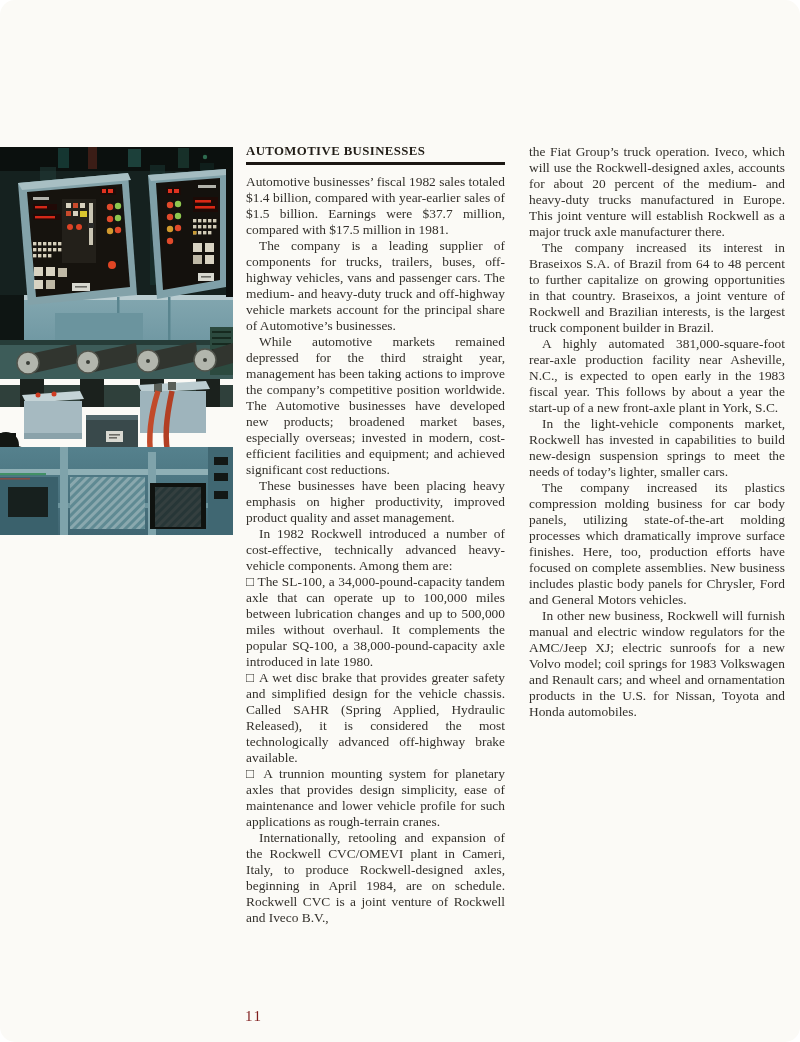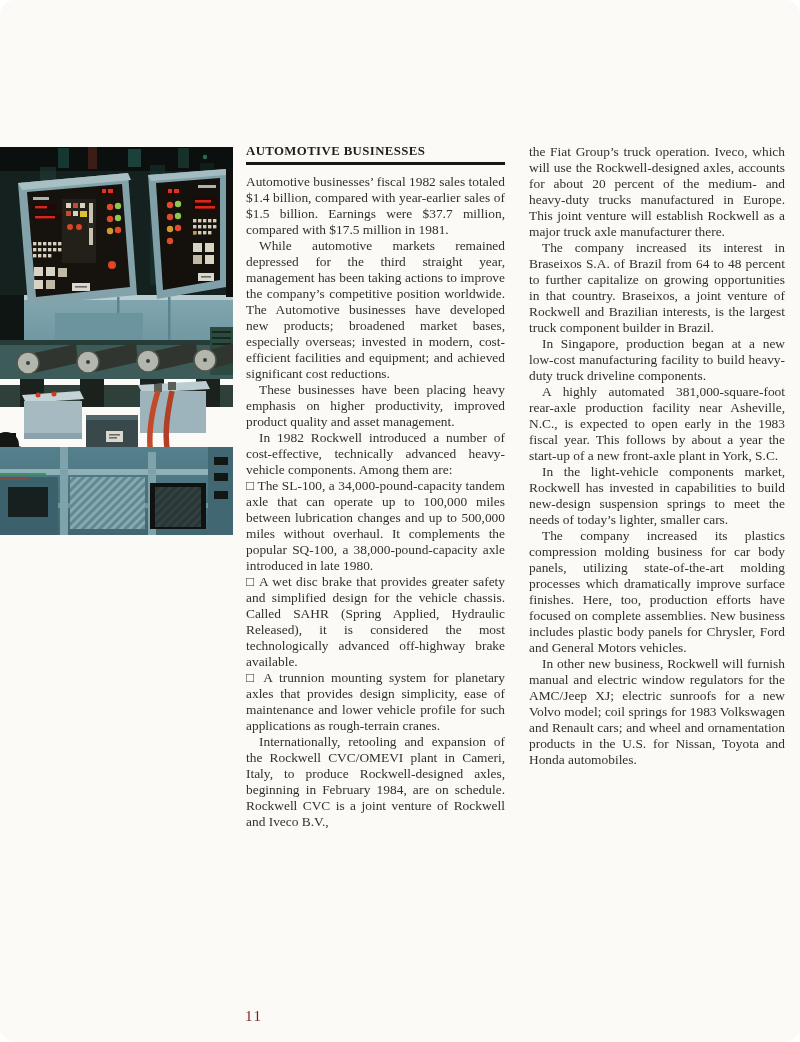--- a/index.html
+++ b/index.html
@@ -264,33 +264,33 @@
         <rect x="214" y="326" width="14" height="8" fill="#121715"></rect>
         <rect x="214" y="344" width="14" height="8" fill="#121715"></rect>
       </g>
     </svg>
   </figure>
 
   <section class="col col-left">
     <h2 class="section-heading">AUTOMOTIVE BUSINESSES</h2>
     <div class="rule"></div>
     <p class="flush">Automotive businesses’ fiscal 1982 sales totaled $1.4 billion, compared with year-earlier sales of $1.5 billion. Earnings were $37.7 million, compared with $17.5 million in 1981.</p>
+    <p>The company is a leading supplier of components for trucks, trailers, buses, off-highway vehicles, vans and passenger cars. The medium- and heavy-duty truck and off-highway vehicle markets account for the principal share of Automotive’s businesses.</p>
     <p>While automotive markets remained depressed for the third straight year, management has been taking actions to improve the company’s competitive position worldwide. The Automotive businesses have developed new products; broadened market bases, especially overseas; invested in modern, cost-efficient facilities and equipment; and achieved significant cost reductions.</p>
     <p>These businesses have been placing heavy emphasis on higher productivity, improved product quality and asset management.</p>
     <p>In 1982 Rockwell introduced a number of cost-effective, technically advanced heavy-vehicle components. Among them are:</p>
     <p class="flush">□ The SL-100, a 34,000-pound-capacity tandem axle that can operate up to 100,000 miles between lubrication changes and up to 500,000 miles without overhaul. It complements the popular SQ-100, a 38,000-pound-capacity axle introduced in late 1980.</p>
     <p class="flush">□ A wet disc brake that provides greater safety and simplified design for the vehicle chassis. Called SAHR (Spring Applied, Hydraulic Released), it is considered the most technologically advanced off-highway brake available.</p>
     <p class="flush">□ A trunnion mounting system for planetary axles that provides design simplicity, ease of maintenance and lower vehicle profile for such applications as rough-terrain cranes.</p>
-    <p>Internationally, retooling and expansion of the Rockwell CVC/OMEVI plant in Cameri, Italy, to produce Rockwell-designed axles, beginning in February 1984, are on schedule. Rockwell CVC is a joint venture of Rockwell and Iveco B.V.,</p>
+    <p>Internationally, retooling and expansion of the Rockwell CVC/OMEVI plant in Cameri, Italy, to produce Rockwell-designed axles, beginning in April 1984, are on schedule. Rockwell CVC is a joint venture of Rockwell and Iveco B.V.,</p>
   </section>
 
   <section class="col col-right">
     <p class="flush">the Fiat Group’s truck operation. Iveco, which will use the Rockwell-designed axles, accounts for about 20 percent of the medium- and heavy-duty trucks manufactured in Europe. This joint venture will establish Rockwell as a major truck axle manufacturer there.</p>
     <p>The company increased its interest in Braseixos S.A. of Brazil from 64 to 48 percent to further capitalize on growing opportunities in that country. Braseixos, a joint venture of Rockwell and Brazilian interests, is the largest truck component builder in Brazil.</p>
-    <p>In Singapore, production began at a new low-cost manufacturing facility to build heavy-duty truck driveline components.</p>
     <p>A highly automated 381,000-square-foot rear-axle production facility near Asheville, N.C., is expected to open early in the 1983 fiscal year. This follows by about a year the start-up of a new front-axle plant in York, S.C.</p>
     <p>In the light-vehicle components market, Rockwell has invested in capabilities to build new-design suspension springs to meet the needs of today’s lighter, smaller cars.</p>
     <p>The company increased its plastics compression molding business for car body panels, utilizing state-of-the-art molding processes which dramatically improve surface finishes. Here, too, production efforts have focused on complete assemblies. New business includes plastic body panels for Chrysler, Ford and General Motors vehicles.</p>
     <p>In other new business, Rockwell will furnish manual and electric window regulators for the AMC/Jeep XJ; electric sunroofs for a new Volvo model; coil springs for 1983 Volkswagen and Renault cars; and wheel and ornamentation products in the U.S. for Nissan, Toyota and Honda automobiles.</p>
   </section>
 
   <div class="page-number">11</div>
 
 </div>
 

